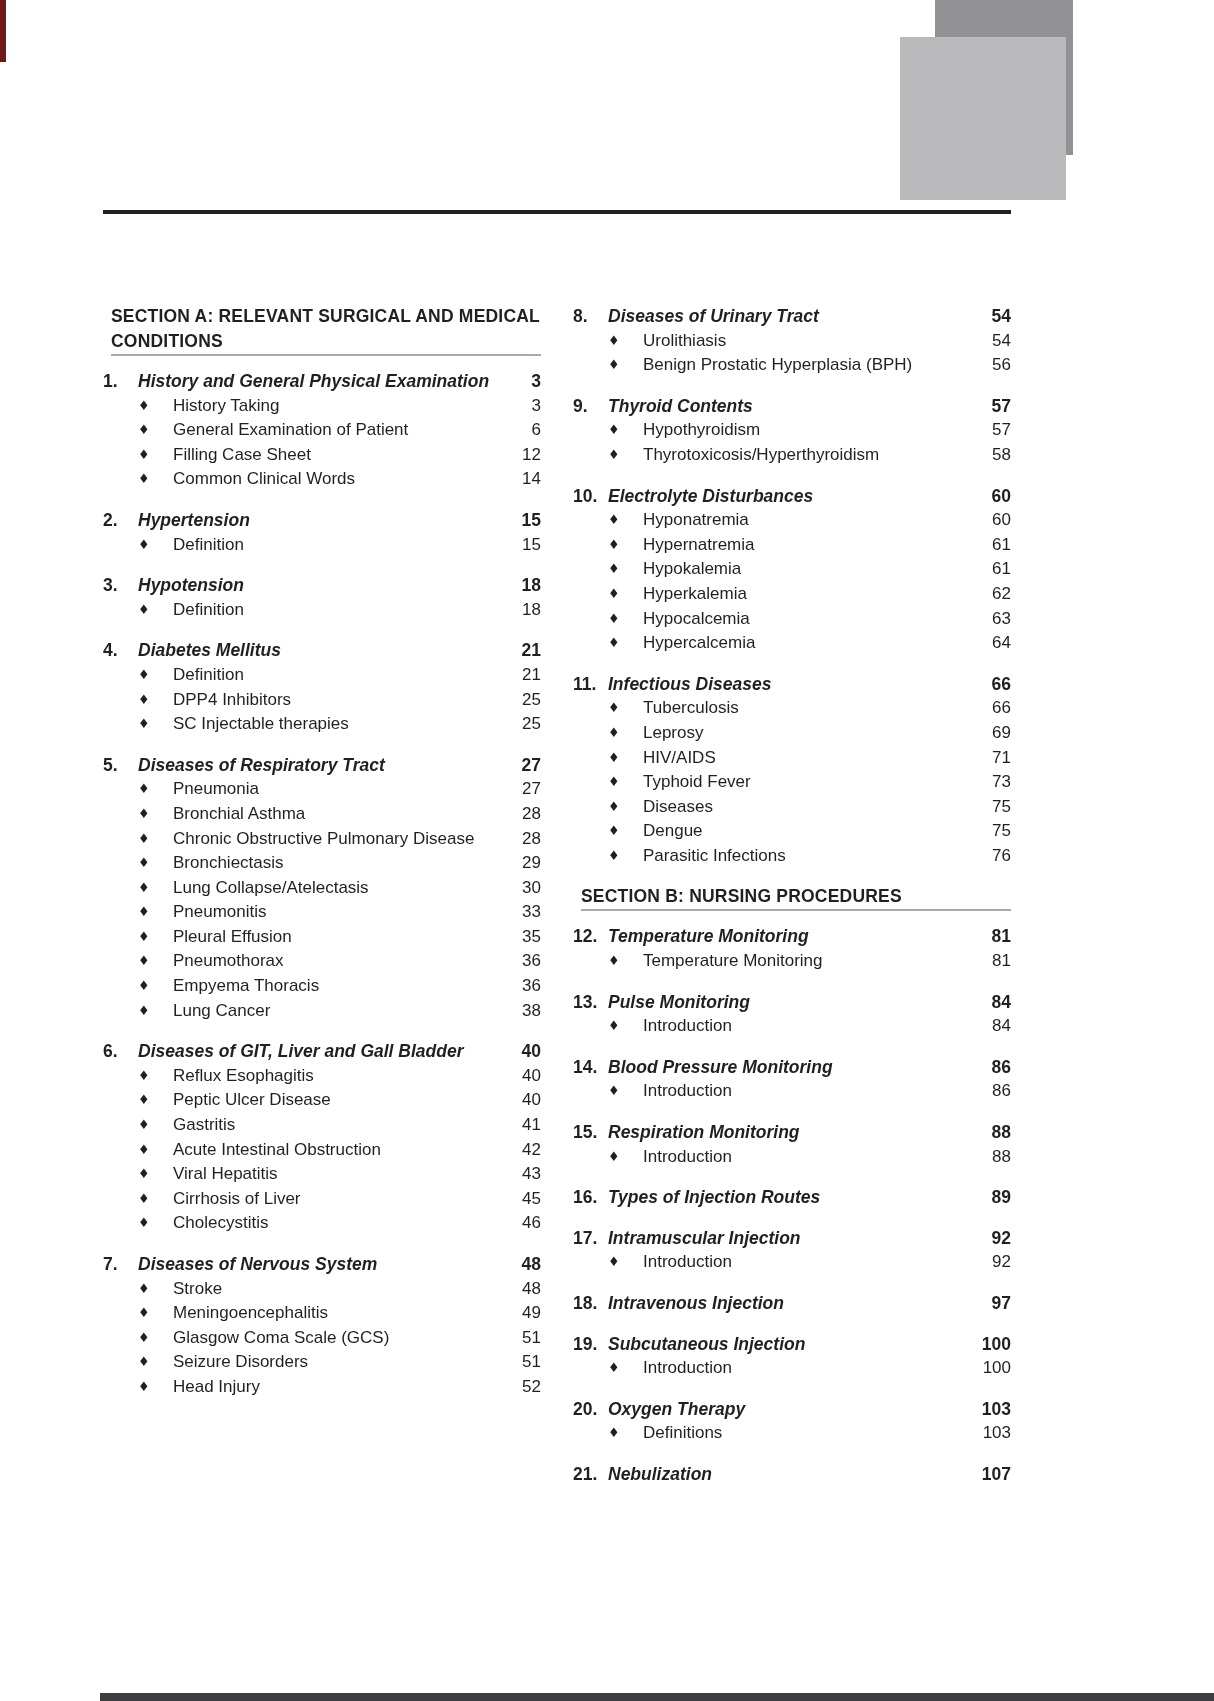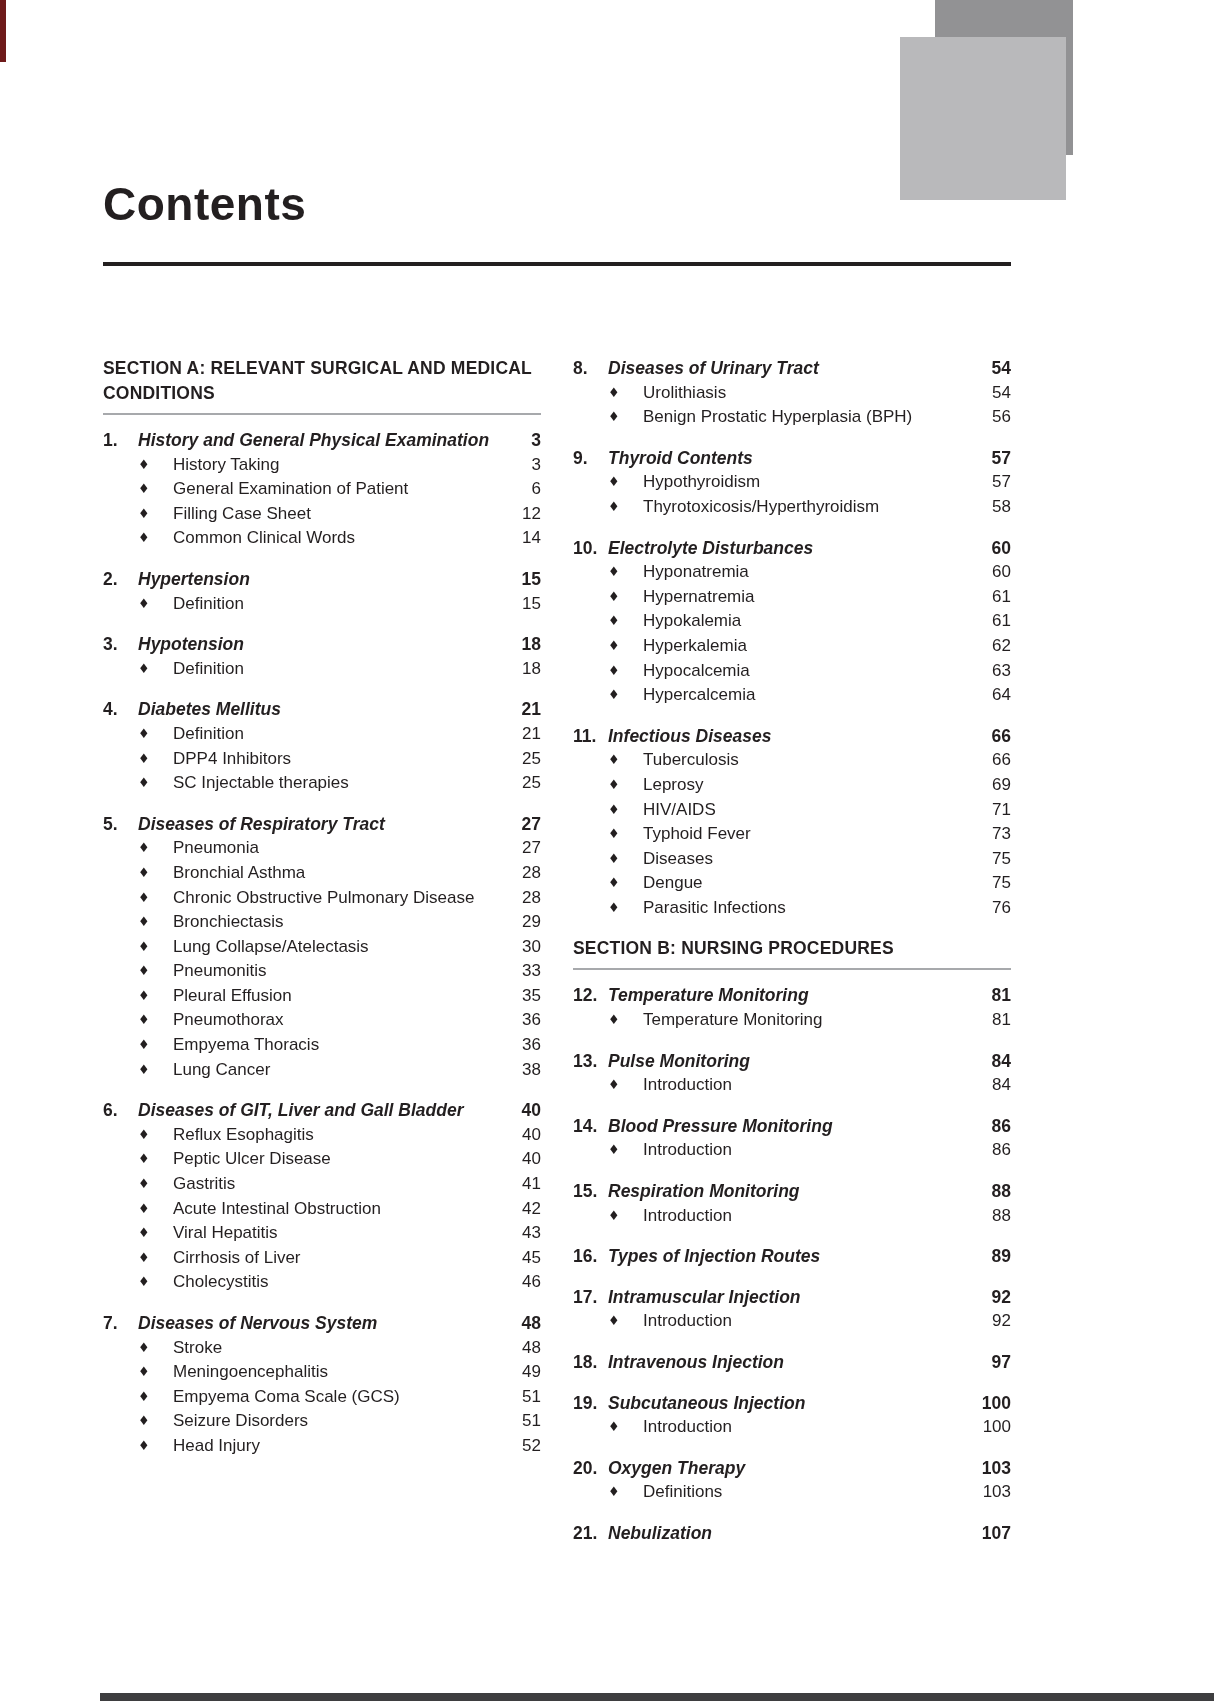--- a/index.html
+++ b/index.html
@@ -75,23 +75,23 @@
   .toc-column {
     width: 438px;
     flex: 0 0 438px;
   }
 
   .section-header {
     font-size: 17.5px;
     font-weight: 700;
     line-height: 25px;
     letter-spacing: 0.2px;
-    padding-bottom: 7px;
     border-bottom: 2.5px solid #a7a9ac;
     margin-bottom: 13px;
+    margin-left: 8px;
   }
   .toc-column .chapter-block + .section-header {
     margin-top: 16px;
   }
 
   .chapter-block { margin-top: 16px; }
   .toc-column > .chapter-block:first-child,
   .section-header + .chapter-block { margin-top: 0; }
 
   .chapter-row {
@@ -135,21 +135,20 @@
 </style>
 </head>
 <body>
 
 <div class="decor-dark" style="background: rgb(146, 146, 148);"></div>
 <div class="decor-light" style="background: rgb(185, 185, 187);"></div>
 <div class="spine-mark" style="background: rgb(110, 26, 26);"></div>
 <div class="footer-bar" style="background: rgb(62, 62, 64);"></div>
 
 <div class="page-content">
-  <div class="page-title">Contents</div>
   <div class="title-rule" style="background: rgb(35, 31, 32);"></div>
   <div class="toc-columns">
       <div class="toc-column">
         <div class="section-header" style="border-bottom-color: rgb(167, 169, 172);">SECTION A: RELEVANT SURGICAL AND MEDICAL CONDITIONS</div>
         <div class="chapter-block">
           <div class="chapter-row">
             <span class="chapter-num">1.</span>
             <span class="chapter-title">History and General Physical Examination</span>
             <span class="chapter-page">3</span>
           </div>
@@ -330,21 +329,21 @@
             <span class="item-label">Stroke</span>
             <span class="item-page">48</span>
           </div>
           <div class="toc-item">
             <span class="diamond-bullet">♦</span>
             <span class="item-label">Meningoencephalitis</span>
             <span class="item-page">49</span>
           </div>
           <div class="toc-item">
             <span class="diamond-bullet">♦</span>
-            <span class="item-label">Empyema Coma Scale (GCS)</span>
+            <span class="item-label">Glasgow Coma Scale (GCS)</span>
             <span class="item-page">51</span>
           </div>
           <div class="toc-item">
             <span class="diamond-bullet">♦</span>
             <span class="item-label">Seizure Disorders</span>
             <span class="item-page">51</span>
           </div>
           <div class="toc-item">
             <span class="diamond-bullet">♦</span>
             <span class="item-label">Head Injury</span>

